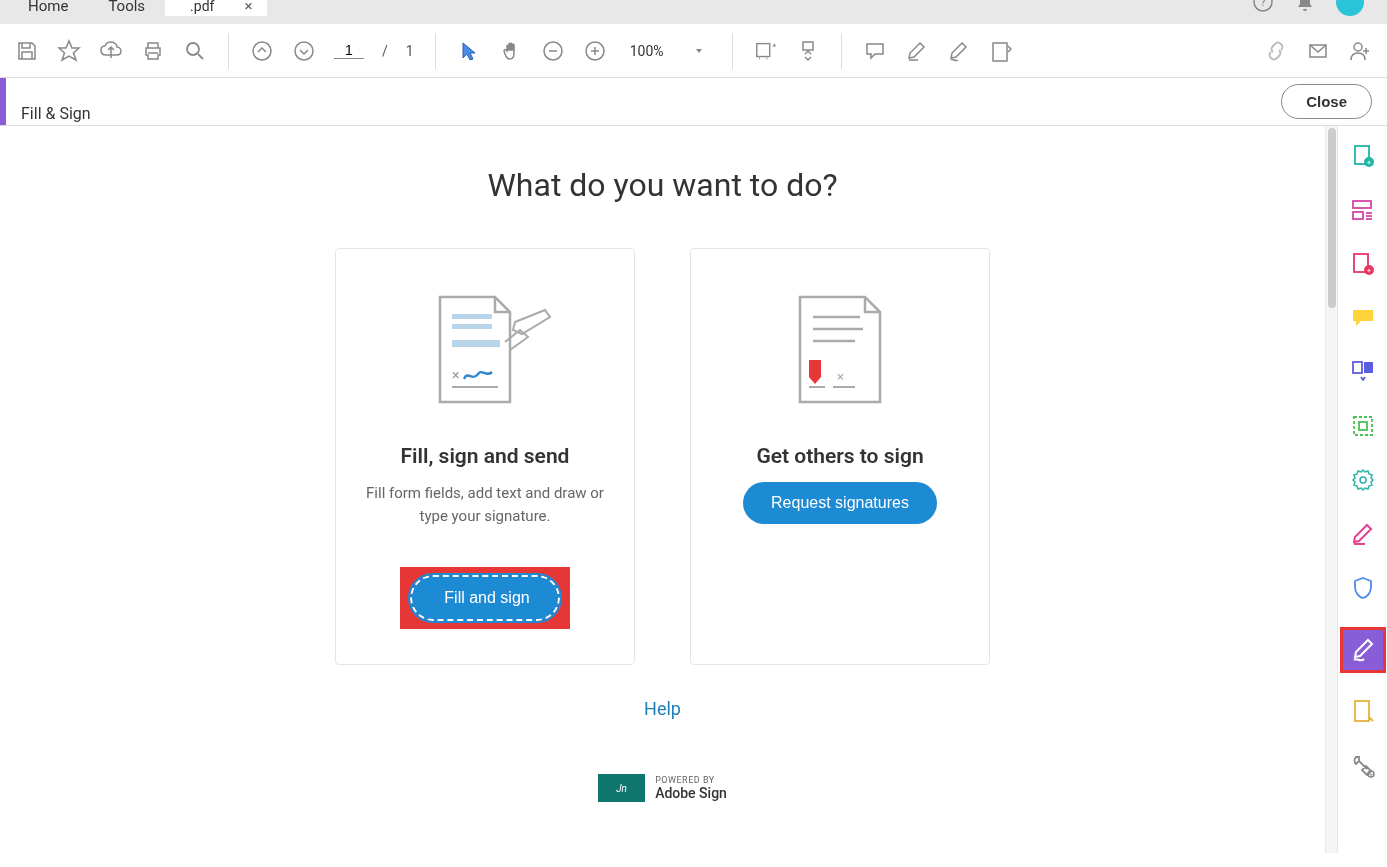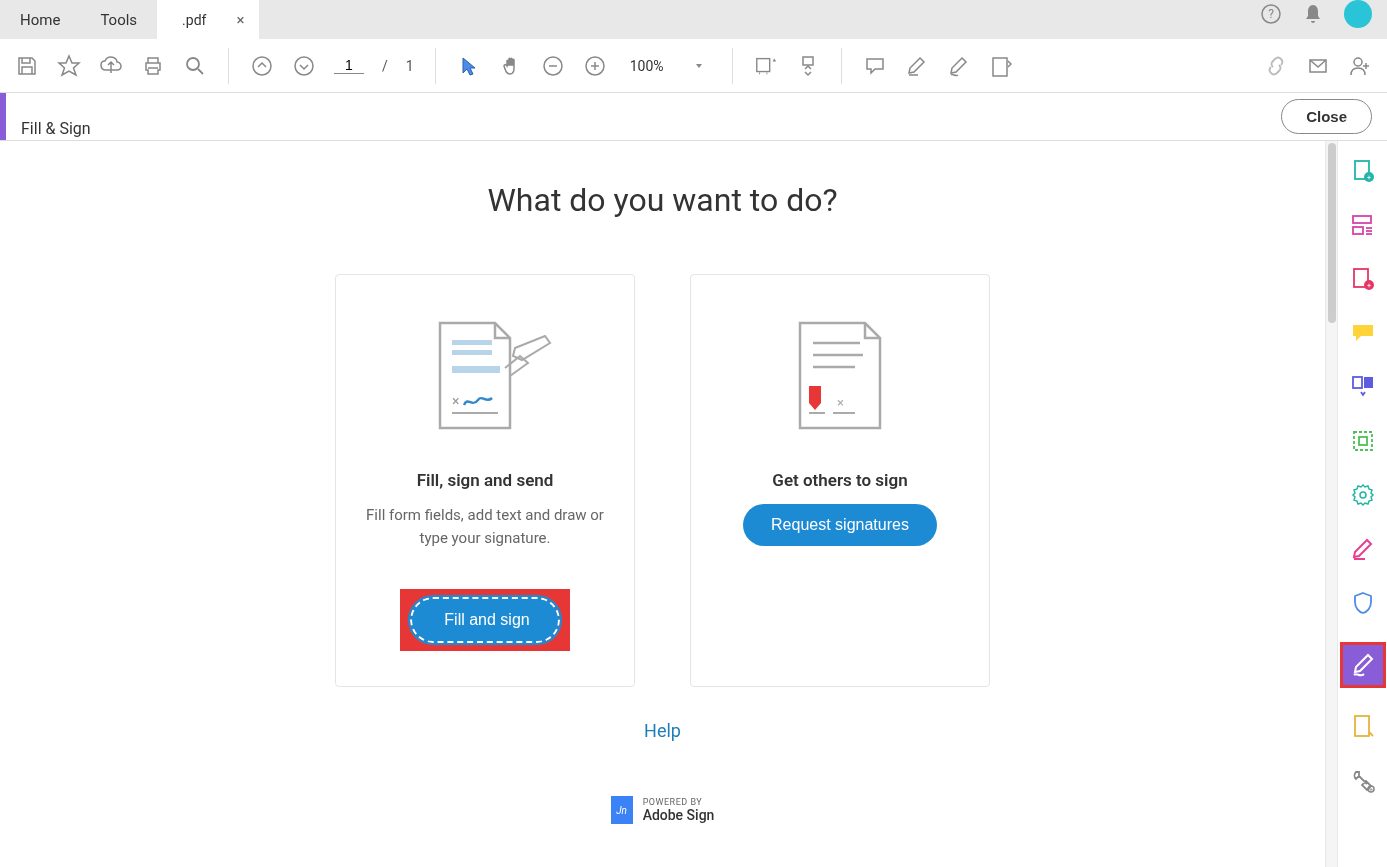--- a/index.html
+++ b/index.html
@@ -1,19 +1,19 @@
 <!DOCTYPE html>
 <html><head>
   <meta charset="utf-8">
   <style>
     * { box-sizing: border-box; margin: 0; padding: 0; }
     body { font-family: -apple-system, BlinkMacSystemFont, "Segoe UI", Roboto, Arial, sans-serif; background: #fff; width: 1387px; height: 867px; overflow: hidden; }
     
     
-    .tab-bar { display: flex; align-items: flex-start; background: #e8e8e8; height: 39px; padding: 0; position: relative; }
+    .tab-bar { display: flex; align-items: flex-end; background: #e8e8e8; height: 24px; padding: 8px; position: relative; }
     .tab { padding: 10px 20px; font-size: 15px; color: #333; cursor: pointer; height: 100%; display: flex; align-items: center; }
     .file-tab { background: #fff; display: flex; align-items: center; padding: 10px 15px; height: 100%; }
     .file-tab .name { font-size: 14px; color: #333; margin: 0 30px 0 10px; }
     .file-tab .close { color: #666; cursor: pointer; font-size: 15px; }
     .tab-bar-right { margin-left: auto; display: flex; align-items: center; padding-right: 15px; gap: 20px; }
     .header-icon { width: 22px; height: 22px; cursor: pointer; display: flex; align-items: center; justify-content: center; }
     .avatar { width: 28px; height: 28px; border-radius: 50%; background: #2ac4d8; }
     
     
     .toolbar { display: flex; align-items: center; height: 54px; border-bottom: 1px solid #ddd; padding: 0 15px; gap: 15px; }
@@ -37,34 +37,34 @@
     .content-area { flex: 1; overflow: auto; padding: 40px 20px; display: flex; flex-direction: column; align-items: center; }
     .scrollbar-track { width: 12px; background: #f5f5f5; border-left: 1px solid #e8e8e8; position: relative; }
     .scrollbar-thumb { background: #ccc; border-radius: 6px; width: 8px; margin: 2px auto; height: 180px; }
     
     
     .tool-panel { width: 50px; background: #fff; border-left: 1px solid #e8e8e8; display: flex; flex-direction: column; align-items: center; padding: 15px 0; gap: 24px; }
     .tool-btn { width: 30px; height: 30px; cursor: pointer; display: flex; align-items: center; justify-content: center; }
     .tool-btn.highlighted { border: 3px solid #e63636; background: #8a5dd8; width: 46px; height: 46px; }
     
     
-    .hero-title { font-size: 32px; color: #333; font-weight: 400; margin-bottom: 55px; }
+    .hero-title { font-size: 32px; color: #333; font-weight: 400; margin-bottom: 44px; }
     .cards-row { display: flex; gap: 55px; }
     .card { width: 300px; border: 1px solid #e5e5e5; border-radius: 4px; padding: 30px 25px 35px; display: flex; flex-direction: column; align-items: center; text-align: center; }
     .card-illustration { height: 135px; display: flex; align-items: center; justify-content: center; margin-bottom: 30px; }
-    .card-title { font-size: 17px; font-weight: 600; color: #333; margin-bottom: 14px; }
+    .card-title { font-size: 21px; font-weight: 600; color: #333; margin-bottom: 14px; }
     .card-desc { font-size: 15px; color: #666; line-height: 1.5; margin-bottom: 36px; }
     .card-btn { background: #1d8ad4; color: #fff; border: none; border-radius: 26px; padding: 12px 28px; font-size: 16px; font-weight: 500; cursor: pointer; }
     .fill-btn { border: 2px dashed #fff; outline: 2px solid #1d8ad4; }
     .red-box { padding: 8px 10px; background: #e63636; display: inline-block; margin-top: 4px; }
     .red-box .card-btn { margin: 0; padding-left: 32px; }
     
     .help-link { margin-top: 33px; color: #1d7fb8; font-size: 18px; cursor: pointer; }
     .powered-by { margin-top: 55px; display: flex; align-items: center; gap: 10px; }
-    .adobe-badge { width: 22px; height: 28px; background: #3b82f6; color: #fff; font-size: 10px; display: flex; align-items: center; justify-content: center; font-style: italic; }
+    .adobe-badge { width: 47px; height: 28px; background: #0f766e; color: #fff; font-size: 10px; display: flex; align-items: center; justify-content: center; font-style: italic; }
     .powered-text { font-size: 9px; color: #666; letter-spacing: 0.5px; }
     .brand-text { font-size: 14px; color: #333; font-weight: 500; }
     
     svg { display: block; }
   </style>
 </head>
 <body>
 
 <div class="tab-bar">
   <div class="tab">Home</div>

